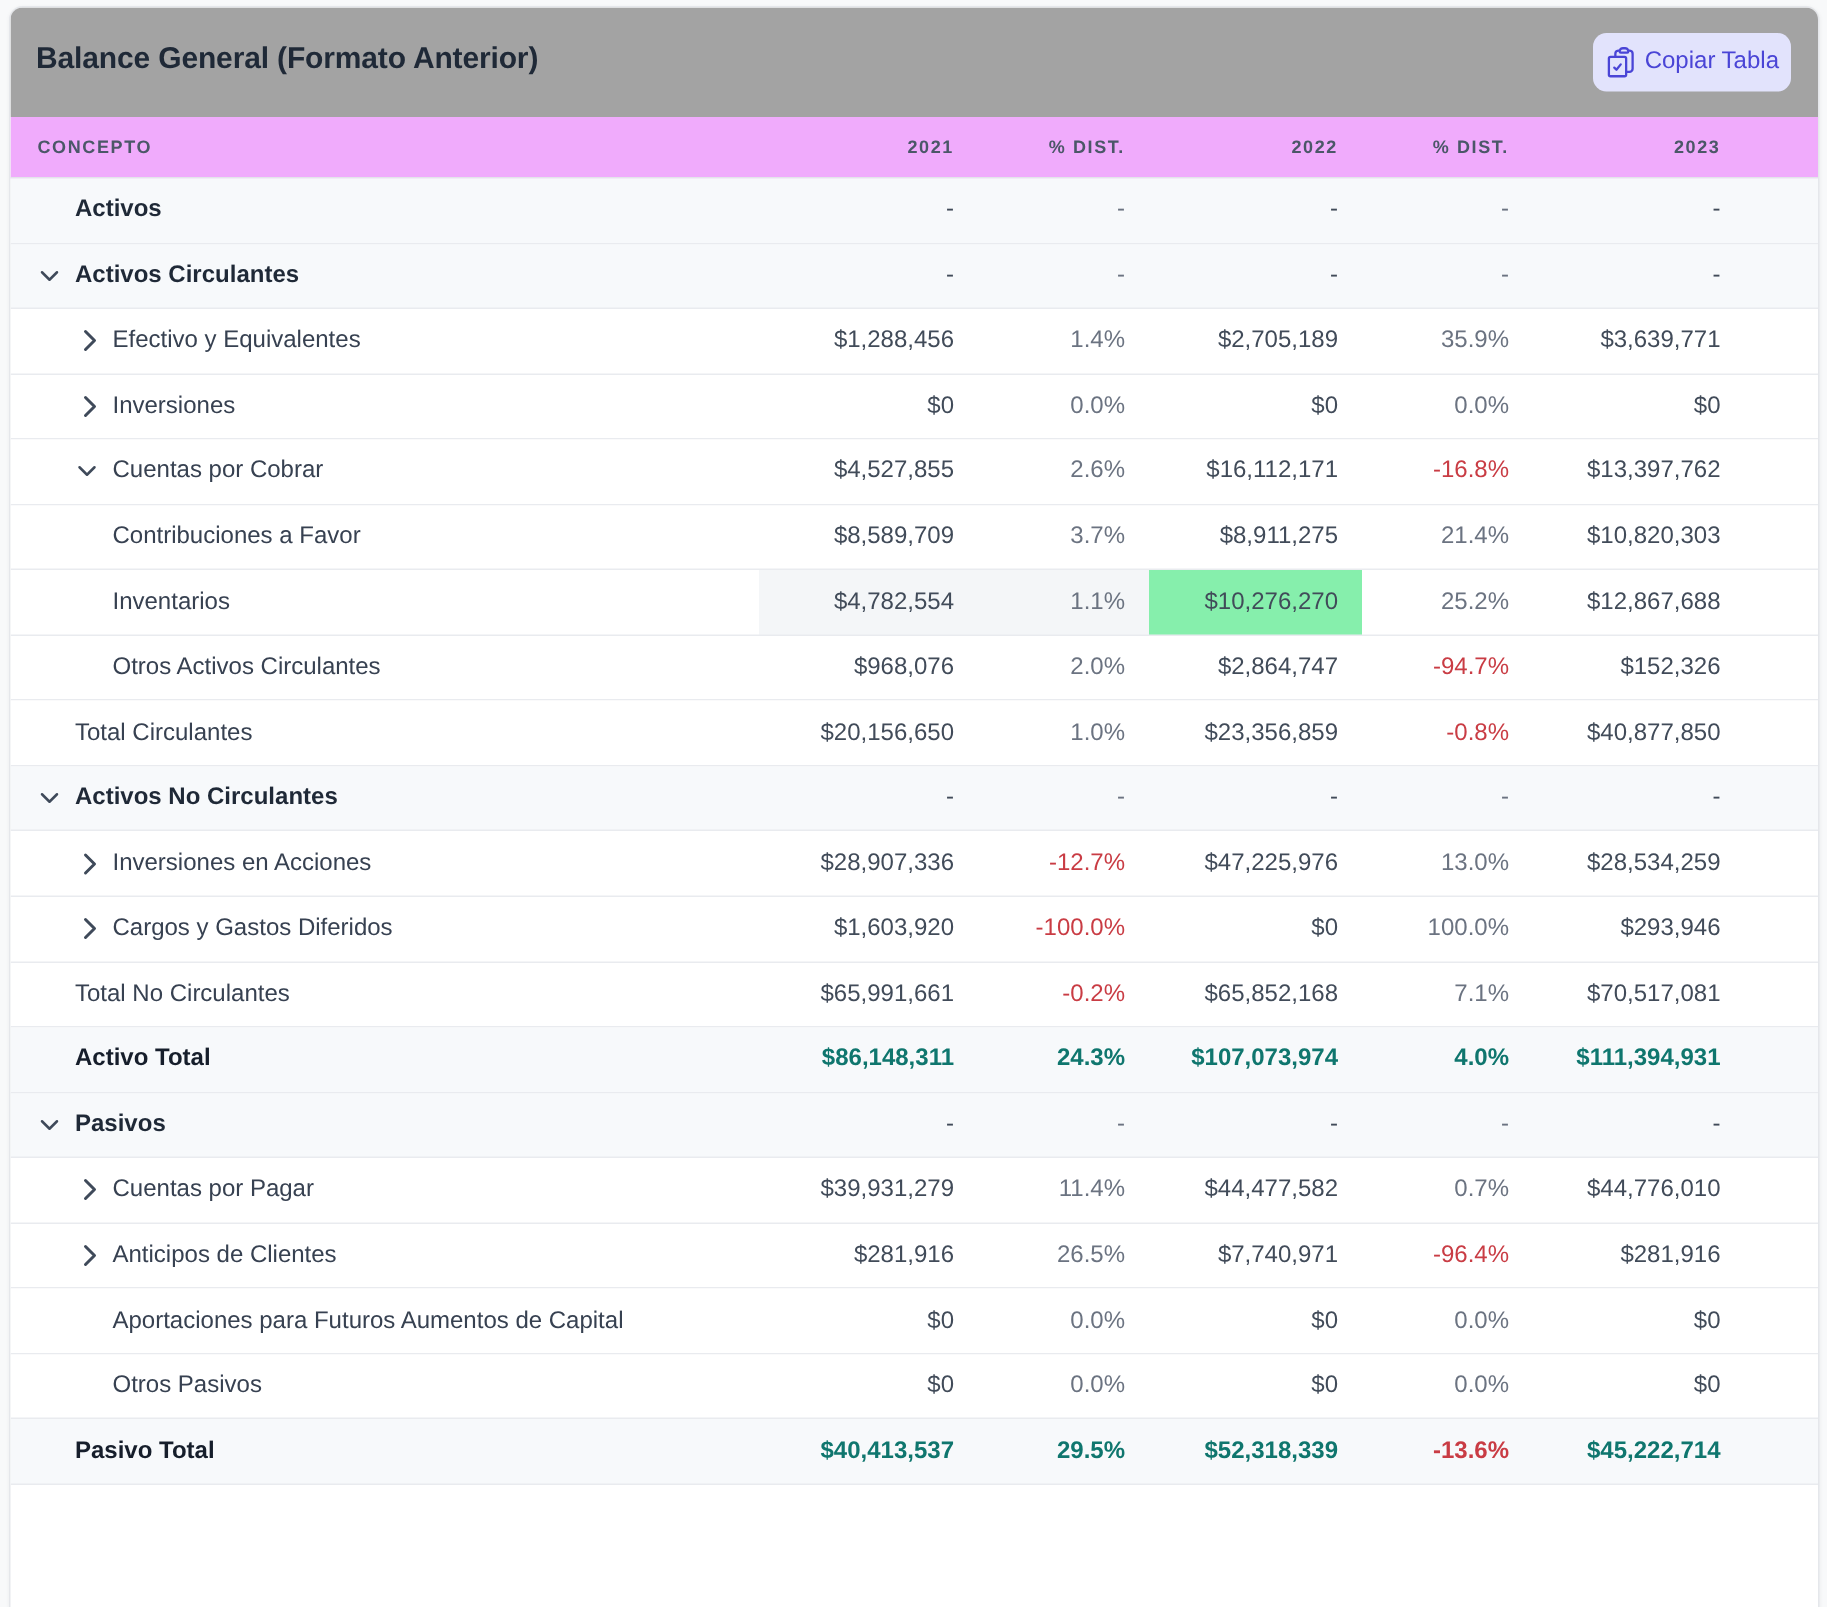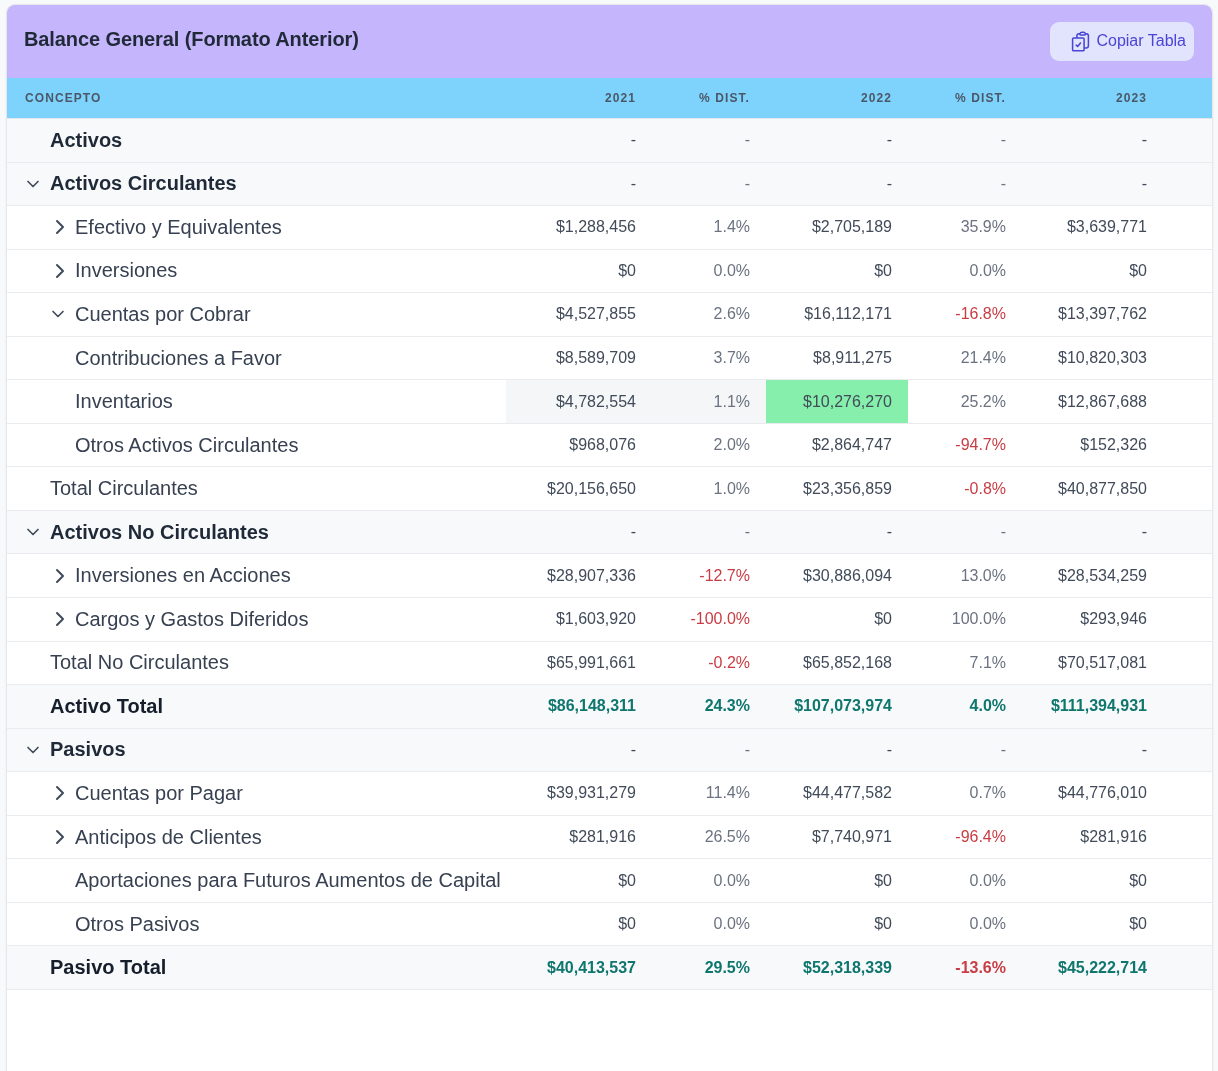--- a/index.html
+++ b/index.html
@@ -12,45 +12,45 @@
   }
   .card {
     position: absolute; left: 6px; top: 4px;
     width: 1207px; height: 1110px;
     background: #ffffff;
     border: 1px solid #e5e7eb;
     border-radius: 9px;
     box-shadow: 0 1px 3px rgba(16,24,40,0.05);
     overflow: hidden;
   }
-  .card-header { position: relative; height: 73px; background: #c4b5fd; }
+  .card-header { position: relative; height: 73px; background: #a3a3a3; }
   .page-title {
     position: absolute; left: 17px; top: 20px;
     font-size: 20px; line-height: 28px; font-weight: 700;
     color: #1f2937; letter-spacing: -0.1px;
   }
   .copy-btn {
     position: absolute; right: 18px; top: 17px; height: 39px;
     display: flex; align-items: center; gap: 4.5px;
-    padding: 0 8px 0 19px;
+    padding: 0 8px 0 7px;
     background: #e2e3fc; color: #4a45d6;
     border: none; border-radius: 9px;
     font-family: "Liberation Sans", sans-serif;
     font-size: 16px; font-weight: 500; line-height: 1;
     cursor: pointer;
   }
   .copy-btn svg { width: 23px; height: 23px; flex: none; }
   .copy-btn span { position: relative; top: -0.5px; }
 
   table.balance {
     width: 100%; border-collapse: separate; border-spacing: 0;
     table-layout: fixed;
   }
   thead th {
-    background: #7dd3fc;
+    background: #f0abfc;
     height: 41px;
     border-bottom: 1px solid #e3e5ea;
     font-size: 12px; font-weight: 700; letter-spacing: 0.09em;
     color: #4b5768;
     text-align: right; vertical-align: middle;
     padding: 0 16px 0 0;
   }
   thead th.concepto { text-align: left; padding: 0 0 0 18px; }
   thead th.last { padding-right: 65px; }
 
@@ -79,21 +79,21 @@
   .ind { flex: none; }
   .ind.l1 { width: 16px; }
   .ind.l2 { width: 41px; }
   .chev {
     flex: none; width: 27px;
     display: flex; align-items: center; justify-content: flex-start;
     color: #3f4a5a; cursor: pointer;
   }
   .chev svg { width: 20px; height: 20px; display: block; }
   .chev svg.cr { width: 24px; height: 24px; }
-  .label-text { font-size: 20px; color: #374151; white-space: nowrap; }
+  .label-text { font-size: 16px; color: #374151; white-space: nowrap; }
 </style>
 </head>
 <body>
 
 <div class="card">
   <div class="card-header">
     <div class="page-title">Balance General (Formato Anterior)</div>
     <button class="copy-btn">
       <svg viewBox="0 0 24 24" fill="none" stroke="currentColor" stroke-width="1.6" stroke-linecap="round" stroke-linejoin="round">
         <path d="M11.35 3.836c-.065.21-.1.433-.1.664 0 .414.336.75.75.75h4.5a.75.75 0 0 0 .75-.75 2.25 2.25 0 0 0-.1-.664m-5.8 0A2.251 2.251 0 0 1 13.5 2.25H15c1.012 0 1.867.668 2.15 1.586m-5.8 0c-.376.023-.75.05-1.124.08C9.095 4.01 8.25 4.973 8.25 6.108V8.25m8.9-4.414c.376.023.75.05 1.124.08 1.131.094 1.976 1.057 1.976 2.192V16.5A2.25 2.25 0 0 1 18 18.75h-2.25m-7.5-10.5H4.875c-.621 0-1.125.504-1.125 1.125v11.25c0 .621.504 1.125 1.125 1.125h9.75c.621 0 1.125-.504 1.125-1.125V18.75m-7.5-10.5h6.375c.621 0 1.125.504 1.125 1.125v9.375m-8.25-3 1.5 1.5 3-3.75"></path>
@@ -288,21 +288,21 @@
               <span class="chev">
                 <svg class="cr" viewBox="0 0 24 24" fill="none" stroke="currentColor" stroke-width="2" stroke-linecap="round" stroke-linejoin="round">
                   <path d="m9 18 6-6-6-6"></path>
                 </svg>
               </span>
               <span class="label-text">Inversiones en Acciones</span>
             </div>
           </td>
           <td class="num">$28,907,336</td>
           <td class="pct neg">-12.7%</td>
-          <td class="num">$30,886,094</td>
+          <td class="num">$47,225,976</td>
           <td class="pct">13.0%</td>
           <td class="num last">$28,534,259</td>
         </tr>
         <tr class="item">
           <td class="label">
             <div class="lbl">
               <span class="ind l2"></span>
               <span class="chev">
                 <svg class="cr" viewBox="0 0 24 24" fill="none" stroke="currentColor" stroke-width="2" stroke-linecap="round" stroke-linejoin="round">
                   <path d="m9 18 6-6-6-6"></path>

